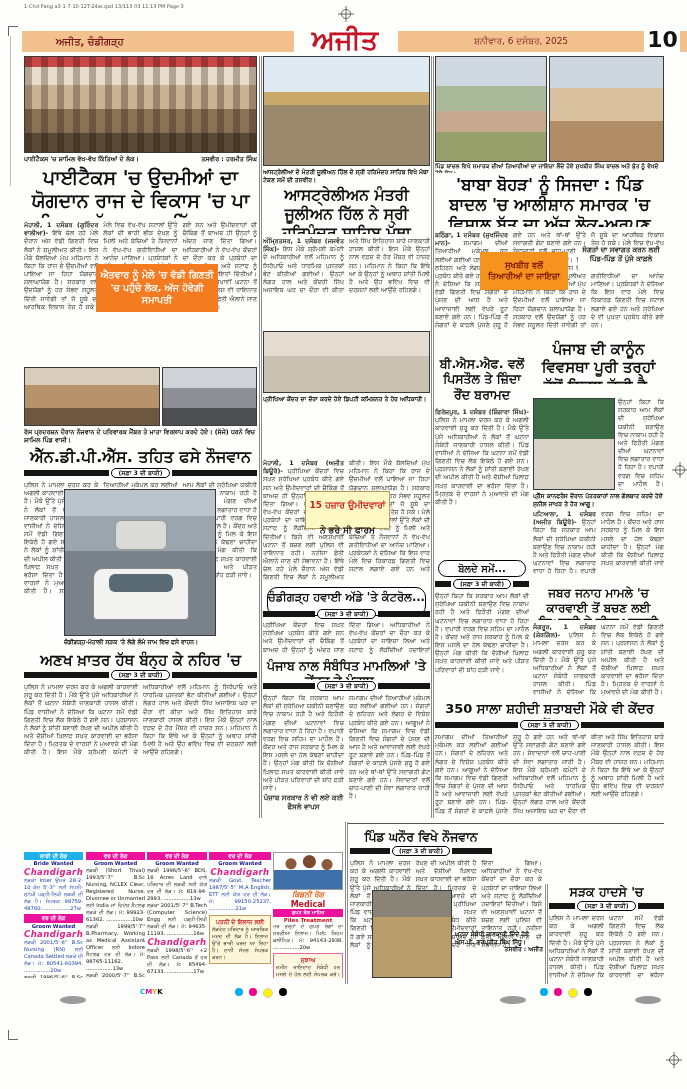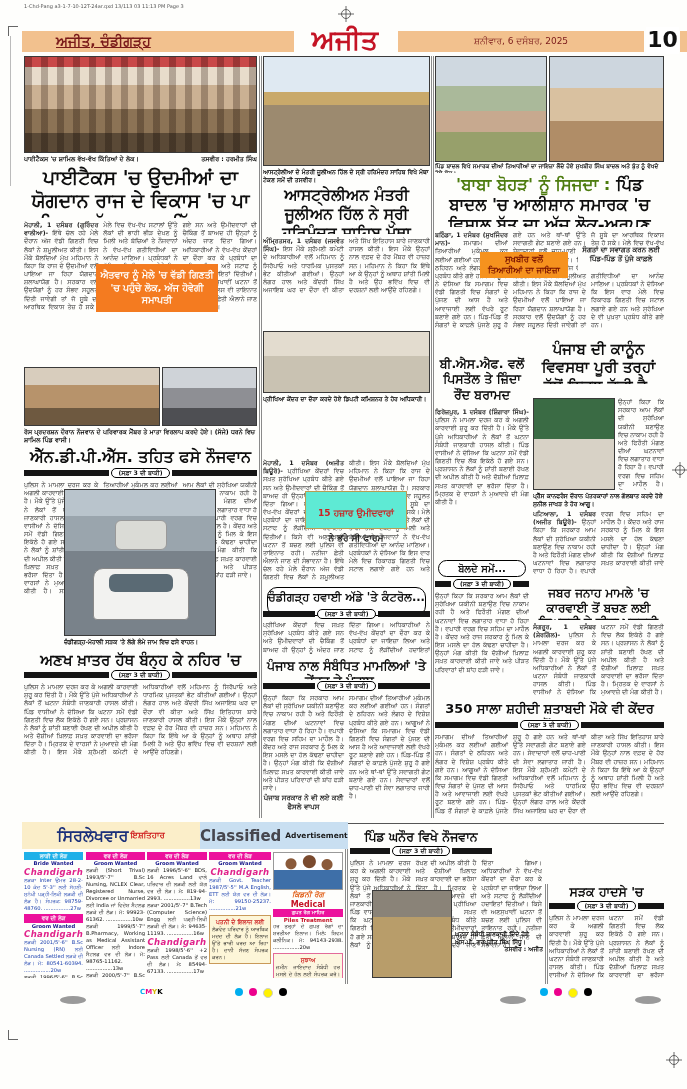--- a/index.html
+++ b/index.html
@@ -40,21 +40,21 @@
     <svg width="16" height="16">
         <circle cx="8" cy="8" r="4.5" fill="none" stroke="#444" stroke-width="0.8"></circle>
         <line x1="8" y1="0" x2="8" y2="16" stroke="#444" stroke-width="0.8"></line>
         <line x1="0" y1="8" x2="16" y2="8" stroke="#444" stroke-width="0.8"></line>
       </svg>
   </div>
   <div class="abs" style="left:8px;top:26px;width:10px;height:10px;border-left:1px solid #666;border-top:1px solid #666;"></div>
   <div class="abs" style="left:10px;top:36px;width:1px;height:150px;background:#bbb;"></div>
 
   <div class="abs peach" style="left:22px;top:31px;width:272px;height:21px;display:flex;align-items:center;padding-left:34px;">
-    <span style="font-size:14px;font-weight:700;color:#7a1a1a;text-decoration:underline;">ਅਜੀਤ, ਚੰਡੀਗੜ੍ਹ</span>
+    <span style="font-size:10px;font-weight:700;color:#7a1a1a;">ਅਜੀਤ, ਚੰਡੀਗੜ੍ਹ</span>
   </div>
   <div class="abs" style="left:295px;top:24px;width:100px;height:30px;text-align:center;font-size:27px;font-weight:800;color:#c41425;">ਅਜੀਤ</div>
   <div class="abs peach" style="left:398px;top:31px;width:246px;height:21px;display:flex;align-items:center;justify-content:center;">
     <span style="font-size:9px;font-weight:400;color:#7a1a1a;">ਸ਼ਨੀਵਾਰ, 6 ਦਸੰਬਰ, 2025</span>
   </div>
   <div class="abs" style="left:646px;top:27px;width:33px;height:27px;background:#fff;text-align:center;font-size:22px;font-weight:800;">10</div>
   <div class="abs peach" style="left:680px;top:31px;width:7px;height:21px;"></div>
 
   <div class="abs vr" style="left:259px;top:56px;height:762px;"></div>
   <div class="abs vr" style="left:431px;top:56px;height:762px;"></div>
@@ -112,21 +112,21 @@
     <b class="dl">ਅੰਮ੍ਰਿਤਸਰ, 1 ਦਸੰਬਰ (ਜਸਵੰਤ ਸਿੰਘ)-</b>
     <span>ਇਸ ਮੌਕੇ ਸ਼੍ਰੋਮਣੀ ਕਮੇਟੀ ਦੇ ਅਧਿਕਾਰੀਆਂ ਵਲੋਂ ਮਹਿਮਾਨ ਨੂੰ ਸਿਰੋਪਾਓ ਅਤੇ ਧਾਰਮਿਕ ਪੁਸਤਕਾਂ ਭੇਟ ਕੀਤੀਆਂ ਗਈਆਂ। ਉਨ੍ਹਾਂ ਲੰਗਰ ਹਾਲ ਅਤੇ ਕੇਂਦਰੀ ਸਿੱਖ ਅਜਾਇਬ ਘਰ ਦਾ ਦੌਰਾ ਵੀ ਕੀਤਾ ਅਤੇ ਸਿੱਖ ਇਤਿਹਾਸ ਬਾਰੇ ਜਾਣਕਾਰੀ ਹਾਸਲ ਕੀਤੀ। ਇਸ ਮੌਕੇ ਉਨ੍ਹਾਂ ਨਾਲ ਵਫ਼ਦ ਦੇ ਹੋਰ ਮੈਂਬਰ ਵੀ ਹਾਜ਼ਰ ਸਨ। ਮਹਿਮਾਨ ਨੇ ਕਿਹਾ ਕਿ ਇੱਥੇ ਆ ਕੇ ਉਨ੍ਹਾਂ ਨੂੰ ਅਥਾਹ ਸ਼ਾਂਤੀ ਮਿਲੀ ਹੈ ਅਤੇ ਉਹ ਭਵਿੱਖ ਵਿਚ ਵੀ ਦਰਸ਼ਨਾਂ ਲਈ ਆਉਂਦੇ ਰਹਿਣਗੇ।</span>
   </div>
   <div class="abs ph" style="left:263px;top:331px;width:167px;height:62px;background:linear-gradient(180deg,#e3dccf 0 40%,#c9c2b2 40% 100%),repeating-linear-gradient(90deg,rgba(35,35,45,.5) 0 10px,rgba(0,0,0,0) 10px 26px),radial-gradient(circle at 14% 22%,#3f6fb5 6px,transparent 7px);"></div>
   <div class="abs cap" style="left:263px;top:395px;width:167px;height:16px;font-size:6px;">ਪ੍ਰੀਖਿਆ ਕੇਂਦਰ ਦਾ ਦੌਰਾ ਕਰਦੇ ਹੋਏ ਡਿਪਟੀ ਕਮਿਸ਼ਨਰ ਤੇ ਹੋਰ ਅਧਿਕਾਰੀ।</div>
   <div class="abs body cols2" style="left:263px;top:459px;width:167px;height:124px;">
     <b class="dl">ਮੋਹਾਲੀ, 1 ਦਸੰਬਰ (ਅਜੀਤ ਬਿਊਰੋ)-</b>
     <span>ਪ੍ਰੀਖਿਆ ਕੇਂਦਰਾਂ ਵਿਚ ਸਖ਼ਤ ਸੁਰੱਖਿਆ ਪ੍ਰਬੰਧ ਕੀਤੇ ਗਏ ਸਨ ਅਤੇ ਉਮੀਦਵਾਰਾਂ ਦੀ ਚੈਕਿੰਗ ਤੋਂ ਬਾਅਦ ਹੀ ਉਨ੍ਹਾਂ ਨੂੰ ਅੰਦਰ ਜਾਣ ਦਿੱਤਾ ਗਿਆ। ਅਧਿਕਾਰੀਆਂ ਨੇ ਵੱਖ-ਵੱਖ ਕੇਂਦਰਾਂ ਦਾ ਦੌਰਾ ਕਰ ਕੇ ਪ੍ਰਬੰਧਾਂ ਦਾ ਜਾਇਜ਼ਾ ਲਿਆ ਅਤੇ ਸਟਾਫ ਨੂੰ ਲੋੜੀਂਦੀਆਂ ਹਦਾਇਤਾਂ ਦਿੱਤੀਆਂ। ਕਿਸੇ ਵੀ ਅਣਸੁਖਾਵੀਂ ਘਟਨਾ ਤੋਂ ਬਚਣ ਲਈ ਪੁਲਿਸ ਵੀ ਤਾਇਨਾਤ ਰਹੀ। ਨਤੀਜਾ ਛੇਤੀ ਐਲਾਨੇ ਜਾਣ ਦੀ ਸੰਭਾਵਨਾ ਹੈ।</span>
     <span>ਇੱਥੇ ਚੱਲ ਰਹੇ ਮੇਲੇ ਦੌਰਾਨ ਅੱਜ ਵੱਡੀ ਗਿਣਤੀ ਵਿਚ ਲੋਕਾਂ ਨੇ ਸ਼ਮੂਲੀਅਤ ਕੀਤੀ। ਇਸ ਮੌਕੇ ਬੋਲਦਿਆਂ ਮੁੱਖ ਮਹਿਮਾਨ ਨੇ ਕਿਹਾ ਕਿ ਰਾਜ ਦੇ ਉਦਮੀਆਂ ਵਲੋਂ ਪਾਇਆ ਜਾ ਰਿਹਾ ਯੋਗਦਾਨ ਸ਼ਲਾਘਾਯੋਗ ਹੈ। ਸਰਕਾਰ ਵਲੋਂ ਉਦਯੋਗਾਂ ਨੂੰ ਹਰ ਸੰਭਵ ਸਹੂਲਤ ਦਿੱਤੀ ਜਾਵੇਗੀ ਤਾਂ ਜੋ ਸੂਬੇ ਦਾ ਆਰਥਿਕ ਵਿਕਾਸ ਤੇਜ਼ ਹੋ ਸਕੇ। ਮੇਲੇ ਵਿਚ ਵੱਖ-ਵੱਖ ਸਟਾਲਾਂ ਉੱਤੇ ਲੋਕਾਂ ਦੀ ਭਾਰੀ ਭੀੜ ਦੇਖਣ ਨੂੰ ਮਿਲੀ ਅਤੇ ਬੱਚਿਆਂ ਤੇ ਨੌਜਵਾਨਾਂ ਨੇ ਵੱਖ-ਵੱਖ ਗਤੀਵਿਧੀਆਂ ਦਾ ਆਨੰਦ ਮਾਣਿਆ। ਪ੍ਰਬੰਧਕਾਂ ਨੇ ਦੱਸਿਆ ਕਿ ਇਸ ਵਾਰ ਮੇਲੇ ਵਿਚ ਰਿਕਾਰਡ ਗਿਣਤੀ ਵਿਚ ਸਟਾਲ ਲਗਾਏ ਗਏ ਹਨ ਅਤੇ ਸੁਰੱਖਿਆ ਦੇ ਵੀ ਪੁਖ਼ਤਾ ਪ੍ਰਬੰਧ ਕੀਤੇ ਗਏ ਹਨ।</span>
   </div>
-  <div class="abs" style="left:305px;top:491px;width:102px;height:38px;background:#5eead4;border:1px solid #b99c53;text-align:center;padding-top:16px;">
+  <div class="abs" style="left:305px;top:491px;width:85px;height:38px;background:#fef9c3;border:1px solid #b99c53;text-align:center;padding-top:8px;">
     <div style="font-size:9px;font-weight:800;color:#cc2222;">15 ਹਜ਼ਾਰ ਉਮੀਦਵਾਰਾਂ</div>
     <div style="font-size:9px;font-weight:800;color:#111;margin-top:14px;">ਨੇ ਭਰੇ ਸੀ ਫਾਰਮ</div>
   </div>
   <div class="abs rbox" style="left:267px;top:587px;width:159px;height:29px;font-size:11.5px;line-height:1.6;">ਚੰਡੀਗੜ੍ਹ ਹਵਾਈ ਅੱਡੇ 'ਤੇ ਕੰਟਰੋਲ...</div>
   <div class="abs contbar" style="left:263px;top:609px;width:167px;">
     <span class="cbar"></span>
       <span class="pill">(ਸਫ਼ਾ 3 ਦੀ ਬਾਕੀ)</span>
       <span class="cbar"></span>
   </div>
   <div class="abs body cols2" style="left:263px;top:621px;width:167px;height:34px;">
@@ -141,28 +141,28 @@
   <div class="abs body cols2" style="left:263px;top:694px;width:167px;height:122px;">
     <span>ਉਨ੍ਹਾਂ ਕਿਹਾ ਕਿ ਸਰਕਾਰ ਆਮ ਲੋਕਾਂ ਦੀ ਸੁਰੱਖਿਆ ਯਕੀਨੀ ਬਣਾਉਣ ਵਿਚ ਨਾਕਾਮ ਰਹੀ ਹੈ ਅਤੇ ਫਿਰੌਤੀ ਮੰਗਣ ਦੀਆਂ ਘਟਨਾਵਾਂ ਵਿਚ ਲਗਾਤਾਰ ਵਾਧਾ ਹੋ ਰਿਹਾ ਹੈ। ਵਪਾਰੀ ਵਰਗ ਵਿਚ ਸਹਿਮ ਦਾ ਮਾਹੌਲ ਹੈ। ਕੇਂਦਰ ਅਤੇ ਰਾਜ ਸਰਕਾਰ ਨੂੰ ਮਿਲ ਕੇ ਇਸ ਮਸਲੇ ਦਾ ਹੱਲ ਕੱਢਣਾ ਚਾਹੀਦਾ ਹੈ। ਉਨ੍ਹਾਂ ਮੰਗ ਕੀਤੀ ਕਿ ਦੋਸ਼ੀਆਂ ਖ਼ਿਲਾਫ਼ ਸਖ਼ਤ ਕਾਰਵਾਈ ਕੀਤੀ ਜਾਵੇ ਅਤੇ ਪੀੜਤ ਪਰਿਵਾਰਾਂ ਦੀ ਬਾਂਹ ਫੜੀ ਜਾਵੇ।</span>
     <b style="display:block;text-align:center;font-size:7px;margin:2px 0;">ਪੰਜਾਬ ਸਰਕਾਰ ਨੇ ਵੀ ਲਏ ਕਈ ਫੈਸਲੇ ਵਾਪਸ</b>
     <span>ਸਮਾਗਮ ਦੀਆਂ ਤਿਆਰੀਆਂ ਮੁਕੰਮਲ ਕਰ ਲਈਆਂ ਗਈਆਂ ਹਨ। ਸੰਗਤਾਂ ਦੇ ਠਹਿਰਨ ਅਤੇ ਲੰਗਰ ਦੇ ਵਿਸ਼ੇਸ਼ ਪ੍ਰਬੰਧ ਕੀਤੇ ਗਏ ਹਨ। ਆਗੂਆਂ ਨੇ ਦੱਸਿਆ ਕਿ ਸਮਾਗਮ ਵਿਚ ਵੱਡੀ ਗਿਣਤੀ ਵਿਚ ਸੰਗਤਾਂ ਦੇ ਪੁੱਜਣ ਦੀ ਆਸ ਹੈ ਅਤੇ ਆਵਾਜਾਈ ਲਈ ਵੱਖਰੇ ਰੂਟ ਬਣਾਏ ਗਏ ਹਨ। ਪਿੰਡ-ਪਿੰਡ ਤੋਂ ਸੰਗਤਾਂ ਦੇ ਕਾਫ਼ਲੇ ਪੁੱਜਣੇ ਸ਼ੁਰੂ ਹੋ ਗਏ ਹਨ ਅਤੇ ਥਾਂ-ਥਾਂ ਉੱਤੇ ਸਵਾਗਤੀ ਗੇਟ ਬਣਾਏ ਗਏ ਹਨ। ਸੇਵਾਦਾਰਾਂ ਵਲੋਂ ਚਾਹ-ਪਾਣੀ ਦੀ ਸੇਵਾ ਲਗਾਤਾਰ ਜਾਰੀ ਹੈ।</span>
   </div>
 
   <div class="abs ph" style="left:435px;top:56px;width:112px;height:106px;background:linear-gradient(180deg,#cfd8e0 0 28%,#aab99a 28% 52%,#c7a98f 52% 72%,#97a06b 72% 100%),repeating-linear-gradient(90deg,rgba(40,40,60,.30) 0 8px,rgba(0,0,0,0) 8px 19px),radial-gradient(circle at 70% 78%,#c04a6a 8px,transparent 9px);"></div>
   <div class="abs ph" style="left:549px;top:56px;width:115px;height:106px;background:linear-gradient(180deg,#cdd6de 0 30%,#d9c1a0 30% 62%,#b08d67 62% 100%),repeating-linear-gradient(90deg,rgba(40,40,60,.30) 0 9px,rgba(0,0,0,0) 9px 22px),radial-gradient(circle at 30% 30%,#2b4a7a 6px,transparent 7px);"></div>
   <div class="abs cap" style="left:435px;top:163px;width:229px;height:10px;font-size:5.8px;">ਪਿੰਡ ਬਾਦਲ ਵਿਖੇ ਸਮਾਰਕ ਦੀਆਂ ਤਿਆਰੀਆਂ ਦਾ ਜਾਇਜ਼ਾ ਲੈਂਦੇ ਹੋਏ ਸੁਖਬੀਰ ਸਿੰਘ ਬਾਦਲ ਅਤੇ ਬੁੱਤ ਨੂੰ ਵੇਖਦੇ ਹੋਏ ਲੋਕ।</div>
   <div class="abs hl" style="left:435px;top:175px;width:229px;height:52px;font-size:16.5px;">
-    <span style="color:#4d7c0f;">'ਬਾਬਾ ਬੋਹੜ' ਨੂੰ ਸਿਜਦਾ :</span><span> ਪਿੰਡ ਬਾਦਲ 'ਚ ਆਲੀਸ਼ਾਨ ਸਮਾਰਕ 'ਚ ਵਿਸ਼ਾਲ ਬੁੱਤ ਦਾ ਅੱਜ ਲੋਕ-ਅਰਪਣ ਕਰਨਗੇ ਢੀਂਡਸਾ</span>
+    <span style="color:#000000;">'ਬਾਬਾ ਬੋਹੜ' ਨੂੰ ਸਿਜਦਾ :</span><span> ਪਿੰਡ ਬਾਦਲ 'ਚ ਆਲੀਸ਼ਾਨ ਸਮਾਰਕ 'ਚ ਵਿਸ਼ਾਲ ਬੁੱਤ ਦਾ ਅੱਜ ਲੋਕ-ਅਰਪਣ ਕਰਨਗੇ ਢੀਂਡਸਾ</span>
   </div>
   <div class="abs body cols3" style="left:435px;top:231px;width:229px;height:120px;">
     <b class="dl">ਬਠਿੰਡਾ, 1 ਦਸੰਬਰ (ਸੁਖਜਿੰਦਰ ਮਾਨ)-</b>
     <span>ਸਮਾਗਮ ਦੀਆਂ ਤਿਆਰੀਆਂ ਮੁਕੰਮਲ ਕਰ ਲਈਆਂ ਗਈਆਂ ਹਨ। ਸੰਗਤਾਂ ਦੇ ਠਹਿਰਨ ਅਤੇ ਲੰਗਰ ਦੇ ਵਿਸ਼ੇਸ਼ ਪ੍ਰਬੰਧ ਕੀਤੇ ਗਏ ਹਨ। ਆਗੂਆਂ ਨੇ ਦੱਸਿਆ ਕਿ ਸਮਾਗਮ ਵਿਚ ਵੱਡੀ ਗਿਣਤੀ ਵਿਚ ਸੰਗਤਾਂ ਦੇ ਪੁੱਜਣ ਦੀ ਆਸ ਹੈ ਅਤੇ ਆਵਾਜਾਈ ਲਈ ਵੱਖਰੇ ਰੂਟ ਬਣਾਏ ਗਏ ਹਨ। ਪਿੰਡ-ਪਿੰਡ ਤੋਂ ਸੰਗਤਾਂ ਦੇ ਕਾਫ਼ਲੇ ਪੁੱਜਣੇ ਸ਼ੁਰੂ ਹੋ ਗਏ ਹਨ ਅਤੇ ਥਾਂ-ਥਾਂ ਉੱਤੇ ਸਵਾਗਤੀ ਗੇਟ ਬਣਾਏ ਗਏ ਹਨ। ਸੇਵਾਦਾਰਾਂ ਵਲੋਂ ਚਾਹ-ਪਾਣੀ ਦੀ ਸੇਵਾ ਲਗਾਤਾਰ ਜਾਰੀ ਹੈ।</span>
     <span>ਇੱਥੇ ਚੱਲ ਰਹੇ ਮੇਲੇ ਦੌਰਾਨ ਅੱਜ ਵੱਡੀ ਗਿਣਤੀ ਵਿਚ ਲੋਕਾਂ ਨੇ ਸ਼ਮੂਲੀਅਤ ਕੀਤੀ। ਇਸ ਮੌਕੇ ਬੋਲਦਿਆਂ ਮੁੱਖ ਮਹਿਮਾਨ ਨੇ ਕਿਹਾ ਕਿ ਰਾਜ ਦੇ ਉਦਮੀਆਂ ਵਲੋਂ ਪਾਇਆ ਜਾ ਰਿਹਾ ਯੋਗਦਾਨ ਸ਼ਲਾਘਾਯੋਗ ਹੈ। ਸਰਕਾਰ ਵਲੋਂ ਉਦਯੋਗਾਂ ਨੂੰ ਹਰ ਸੰਭਵ ਸਹੂਲਤ ਦਿੱਤੀ ਜਾਵੇਗੀ ਤਾਂ ਜੋ ਸੂਬੇ ਦਾ ਆਰਥਿਕ ਵਿਕਾਸ ਤੇਜ਼ ਹੋ ਸਕੇ। ਮੇਲੇ ਵਿਚ ਵੱਖ-ਵੱਖ ਸਟਾਲਾਂ ਉੱਤੇ ਲੋਕਾਂ ਦੀ ਭਾਰੀ ਭੀੜ ਦੇਖਣ ਨੂੰ ਮਿਲੀ ਅਤੇ ਬੱਚਿਆਂ ਤੇ ਨੌਜਵਾਨਾਂ ਨੇ ਵੱਖ-ਵੱਖ ਗਤੀਵਿਧੀਆਂ ਦਾ ਆਨੰਦ ਮਾਣਿਆ। ਪ੍ਰਬੰਧਕਾਂ ਨੇ ਦੱਸਿਆ ਕਿ ਇਸ ਵਾਰ ਮੇਲੇ ਵਿਚ ਰਿਕਾਰਡ ਗਿਣਤੀ ਵਿਚ ਸਟਾਲ ਲਗਾਏ ਗਏ ਹਨ ਅਤੇ ਸੁਰੱਖਿਆ ਦੇ ਵੀ ਪੁਖ਼ਤਾ ਪ੍ਰਬੰਧ ਕੀਤੇ ਗਏ ਹਨ।</span>
   </div>
-  <div class="abs obox" style="left:480px;top:252px;width:88px;height:26px;background:#f6921e;color:#7a1200;font-size:8.5px;flex-direction:column;line-height:1.25;">
+  <div class="abs obox" style="left:480px;top:252px;width:88px;height:38px;background:#f6921e;color:#7a1200;font-size:8.5px;flex-direction:column;line-height:1.25;">
     <div>ਸੁਖਬੀਰ ਵਲੋਂ</div>
     <div>ਤਿਆਰੀਆਂ ਦਾ ਜਾਇਜ਼ਾ</div>
   </div>
   <div class="abs" style="left:578px;top:246px;width:86px;height:26px;font-size:7px;font-weight:800;text-align:center;line-height:1.3;background:#fefefc;">ਸੰਗਤਾਂ ਦਾ ਸਵਾਗਤ ਕਰਨ ਲਈ ਪਿੰਡ-ਪਿੰਡ ਤੋਂ ਪੁੱਜੇ ਕਾਫ਼ਲੇ</div>
 
   <div class="abs hl" style="left:435px;top:356px;width:94px;height:48px;font-size:12.5px;">ਬੀ.ਐਸ.ਐਫ. ਵਲੋਂ ਪਿਸਤੌਲ ਤੇ ਜ਼ਿੰਦਾ ਰੌਂਦ ਬਰਾਮਦ</div>
   <div class="abs body" style="left:435px;top:408px;width:94px;height:150px;">
     <b class="dl">ਫਿਰੋਜ਼ਪੁਰ, 1 ਦਸੰਬਰ (ਸ਼ਿੰਗਾਰਾ ਸਿੰਘ)-</b>
     <span>ਪੁਲਿਸ ਨੇ ਮਾਮਲਾ ਦਰਜ ਕਰ ਕੇ ਅਗਲੀ ਕਾਰਵਾਈ ਸ਼ੁਰੂ ਕਰ ਦਿੱਤੀ ਹੈ। ਮੌਕੇ ਉੱਤੇ ਪੁੱਜੇ ਅਧਿਕਾਰੀਆਂ ਨੇ ਲੋਕਾਂ ਤੋਂ ਘਟਨਾ ਸੰਬੰਧੀ ਜਾਣਕਾਰੀ ਹਾਸਲ ਕੀਤੀ। ਪਿੰਡ ਵਾਸੀਆਂ ਨੇ ਦੱਸਿਆ ਕਿ ਘਟਨਾ ਸਮੇਂ ਵੱਡੀ ਗਿਣਤੀ ਵਿਚ ਲੋਕ ਇਕੱਠੇ ਹੋ ਗਏ ਸਨ। ਪ੍ਰਸ਼ਾਸਨ ਨੇ ਲੋਕਾਂ ਨੂੰ ਸ਼ਾਂਤੀ ਬਣਾਈ ਰੱਖਣ ਦੀ ਅਪੀਲ ਕੀਤੀ ਹੈ ਅਤੇ ਦੋਸ਼ੀਆਂ ਖ਼ਿਲਾਫ਼ ਸਖ਼ਤ ਕਾਰਵਾਈ ਦਾ ਭਰੋਸਾ ਦਿੱਤਾ ਹੈ। ਮ੍ਰਿਤਕ ਦੇ ਵਾਰਸਾਂ ਨੇ ਮੁਆਵਜ਼ੇ ਦੀ ਮੰਗ ਕੀਤੀ ਹੈ।</span>
   </div>
@@ -221,30 +221,20 @@
   <div class="abs hl" style="left:549px;top:884px;width:115px;height:16px;font-size:12.5px;">ਸੜਕ ਹਾਦਸੇ 'ਚ ਬਰਨਾਲਾ ਦੇ...</div>
   <div class="abs contbar" style="left:549px;top:901px;width:115px;">
     <span class="cbar"></span>
       <span class="pill">(ਸਫ਼ਾ 3 ਦੀ ਬਾਕੀ)</span>
       <span class="cbar"></span>
   </div>
   <div class="abs body cols2" style="left:549px;top:914px;width:115px;height:70px;">
     <span>ਪੁਲਿਸ ਨੇ ਮਾਮਲਾ ਦਰਜ ਕਰ ਕੇ ਅਗਲੀ ਕਾਰਵਾਈ ਸ਼ੁਰੂ ਕਰ ਦਿੱਤੀ ਹੈ। ਮੌਕੇ ਉੱਤੇ ਪੁੱਜੇ ਅਧਿਕਾਰੀਆਂ ਨੇ ਲੋਕਾਂ ਤੋਂ ਘਟਨਾ ਸੰਬੰਧੀ ਜਾਣਕਾਰੀ ਹਾਸਲ ਕੀਤੀ। ਪਿੰਡ ਵਾਸੀਆਂ ਨੇ ਦੱਸਿਆ ਕਿ ਘਟਨਾ ਸਮੇਂ ਵੱਡੀ ਗਿਣਤੀ ਵਿਚ ਲੋਕ ਇਕੱਠੇ ਹੋ ਗਏ ਸਨ। ਪ੍ਰਸ਼ਾਸਨ ਨੇ ਲੋਕਾਂ ਨੂੰ ਸ਼ਾਂਤੀ ਬਣਾਈ ਰੱਖਣ ਦੀ ਅਪੀਲ ਕੀਤੀ ਹੈ ਅਤੇ ਦੋਸ਼ੀਆਂ ਖ਼ਿਲਾਫ਼ ਸਖ਼ਤ ਕਾਰਵਾਈ ਦਾ ਭਰੋਸਾ ਦਿੱਤਾ ਹੈ। ਮ੍ਰਿਤਕ ਦੇ ਵਾਰਸਾਂ ਨੇ ਮੁਆਵਜ਼ੇ ਦੀ ਮੰਗ ਕੀਤੀ ਹੈ।</span>
   </div>
 
-  <div class="abs" style="left:22px;top:822px;width:323px;height:27px;display:flex;">
-    <div style="flex:0 0 178px;background:#fbeec9;display:flex;align-items:center;justify-content:center;gap:2px;">
-      <span style="font-size:16px;font-weight:800;color:#1a2f7a;">ਸਿਰਲੇਖਵਾਰ</span>
-      <span style="font-size:8.5px;font-weight:800;color:#d02020;">ਇਸ਼ਤਿਹਾਰ</span>
-    </div>
-    <div style="flex:1;background:#c9dff1;display:flex;align-items:center;justify-content:center;gap:4px;">
-      <span style="font-size:15px;font-weight:700;color:#46464e;">Classified</span>
-      <span style="font-size:7.5px;font-weight:800;color:#1a1a1a;">Advertisement</span>
-    </div>
-  </div>
 
   <div class="abs" style="left:24px;top:852px;width:59px;height:126px;overflow:hidden;">
     <div class="chead" style="background:#1fb0e8;">ਲਾੜੀ ਦੀ ਲੋੜ</div>
     <div class="cheaden">Bride Wanted</div>
     <div class="logo">Chandigarh</div>
     <div class="ad" style="color:#1a3fae;">ਲੜਕਾ Inter ਉਮਰ 28-2-10 ਕੱਦ 5'-3'' ਲਈ ਸੋਹਣੀ-ਸੁਨੱਖੀ ਪੜ੍ਹੀ-ਲਿਖੀ ਲੜਕੀ ਦੀ ਲੋੜ ਹੈ। ਸੰਪਰਕ: 98759-48760. ................27w</div>
     <div class="chead" style="background:#ec119c;margin-top:2px;">ਵਰ ਦੀ ਲੋੜ</div>
     <div class="cheaden">Groom Wanted</div>
     <div class="logo">Chandigarh</div>
     <div class="ad" style="color:#1a3fae;">ਲੜਕੀ 2001/5'-6'' B.Sc Nursing (RN) ਲਈ Canada Settled ਲੜਕੇ ਦੀ ਲੋੜ। ਮੋ: 80541-60394. ................20w</div>

